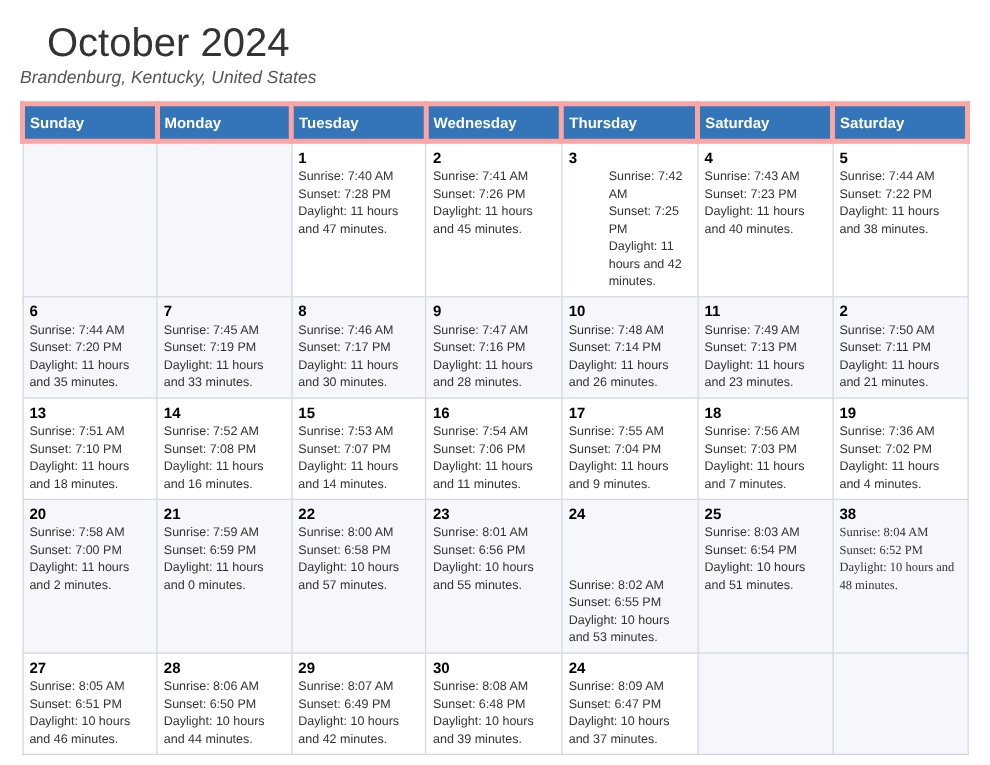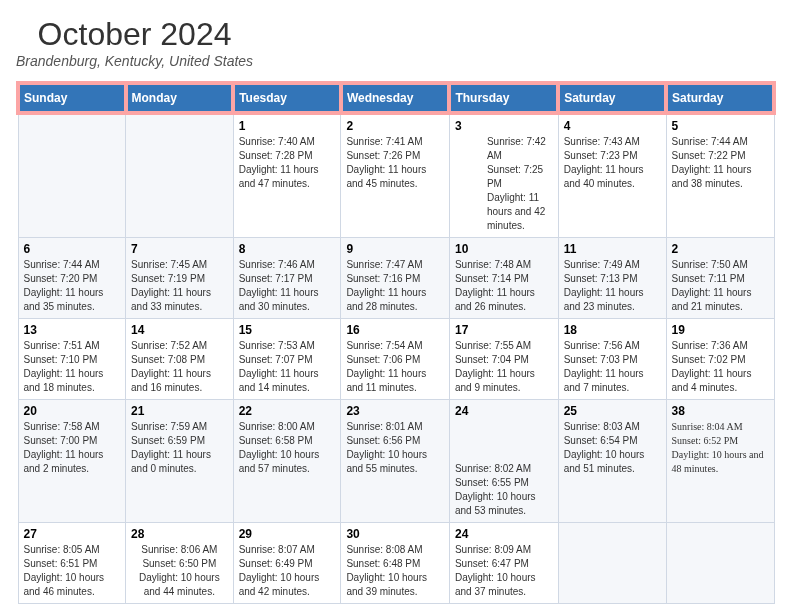--- a/index.html
+++ b/index.html
@@ -276,21 +276,21 @@
       </tr>
       <tr>
         <td>
           <span class="day-num">27</span>
           <div class="day-detail" style="white-space: pre-line;">Sunrise: 8:05 AM
 Sunset: 6:51 PM
 Daylight: 10 hours and 46 minutes.</div>
         </td>
         <td>
           <span class="day-num">28</span>
-          <div class="day-detail" style="white-space: pre-line; text-align: center;">Sunrise: 8:06 AM
+          <div class="day-detail" style="white-space: pre-line;">Sunrise: 8:06 AM
 Sunset: 6:50 PM
 Daylight: 10 hours and 44 minutes.</div>
         </td>
         <td>
           <span class="day-num">29</span>
           <div class="day-detail" style="white-space: pre-line;">Sunrise: 8:07 AM
 Sunset: 6:49 PM
 Daylight: 10 hours and 42 minutes.</div>
         </td>
         <td>

